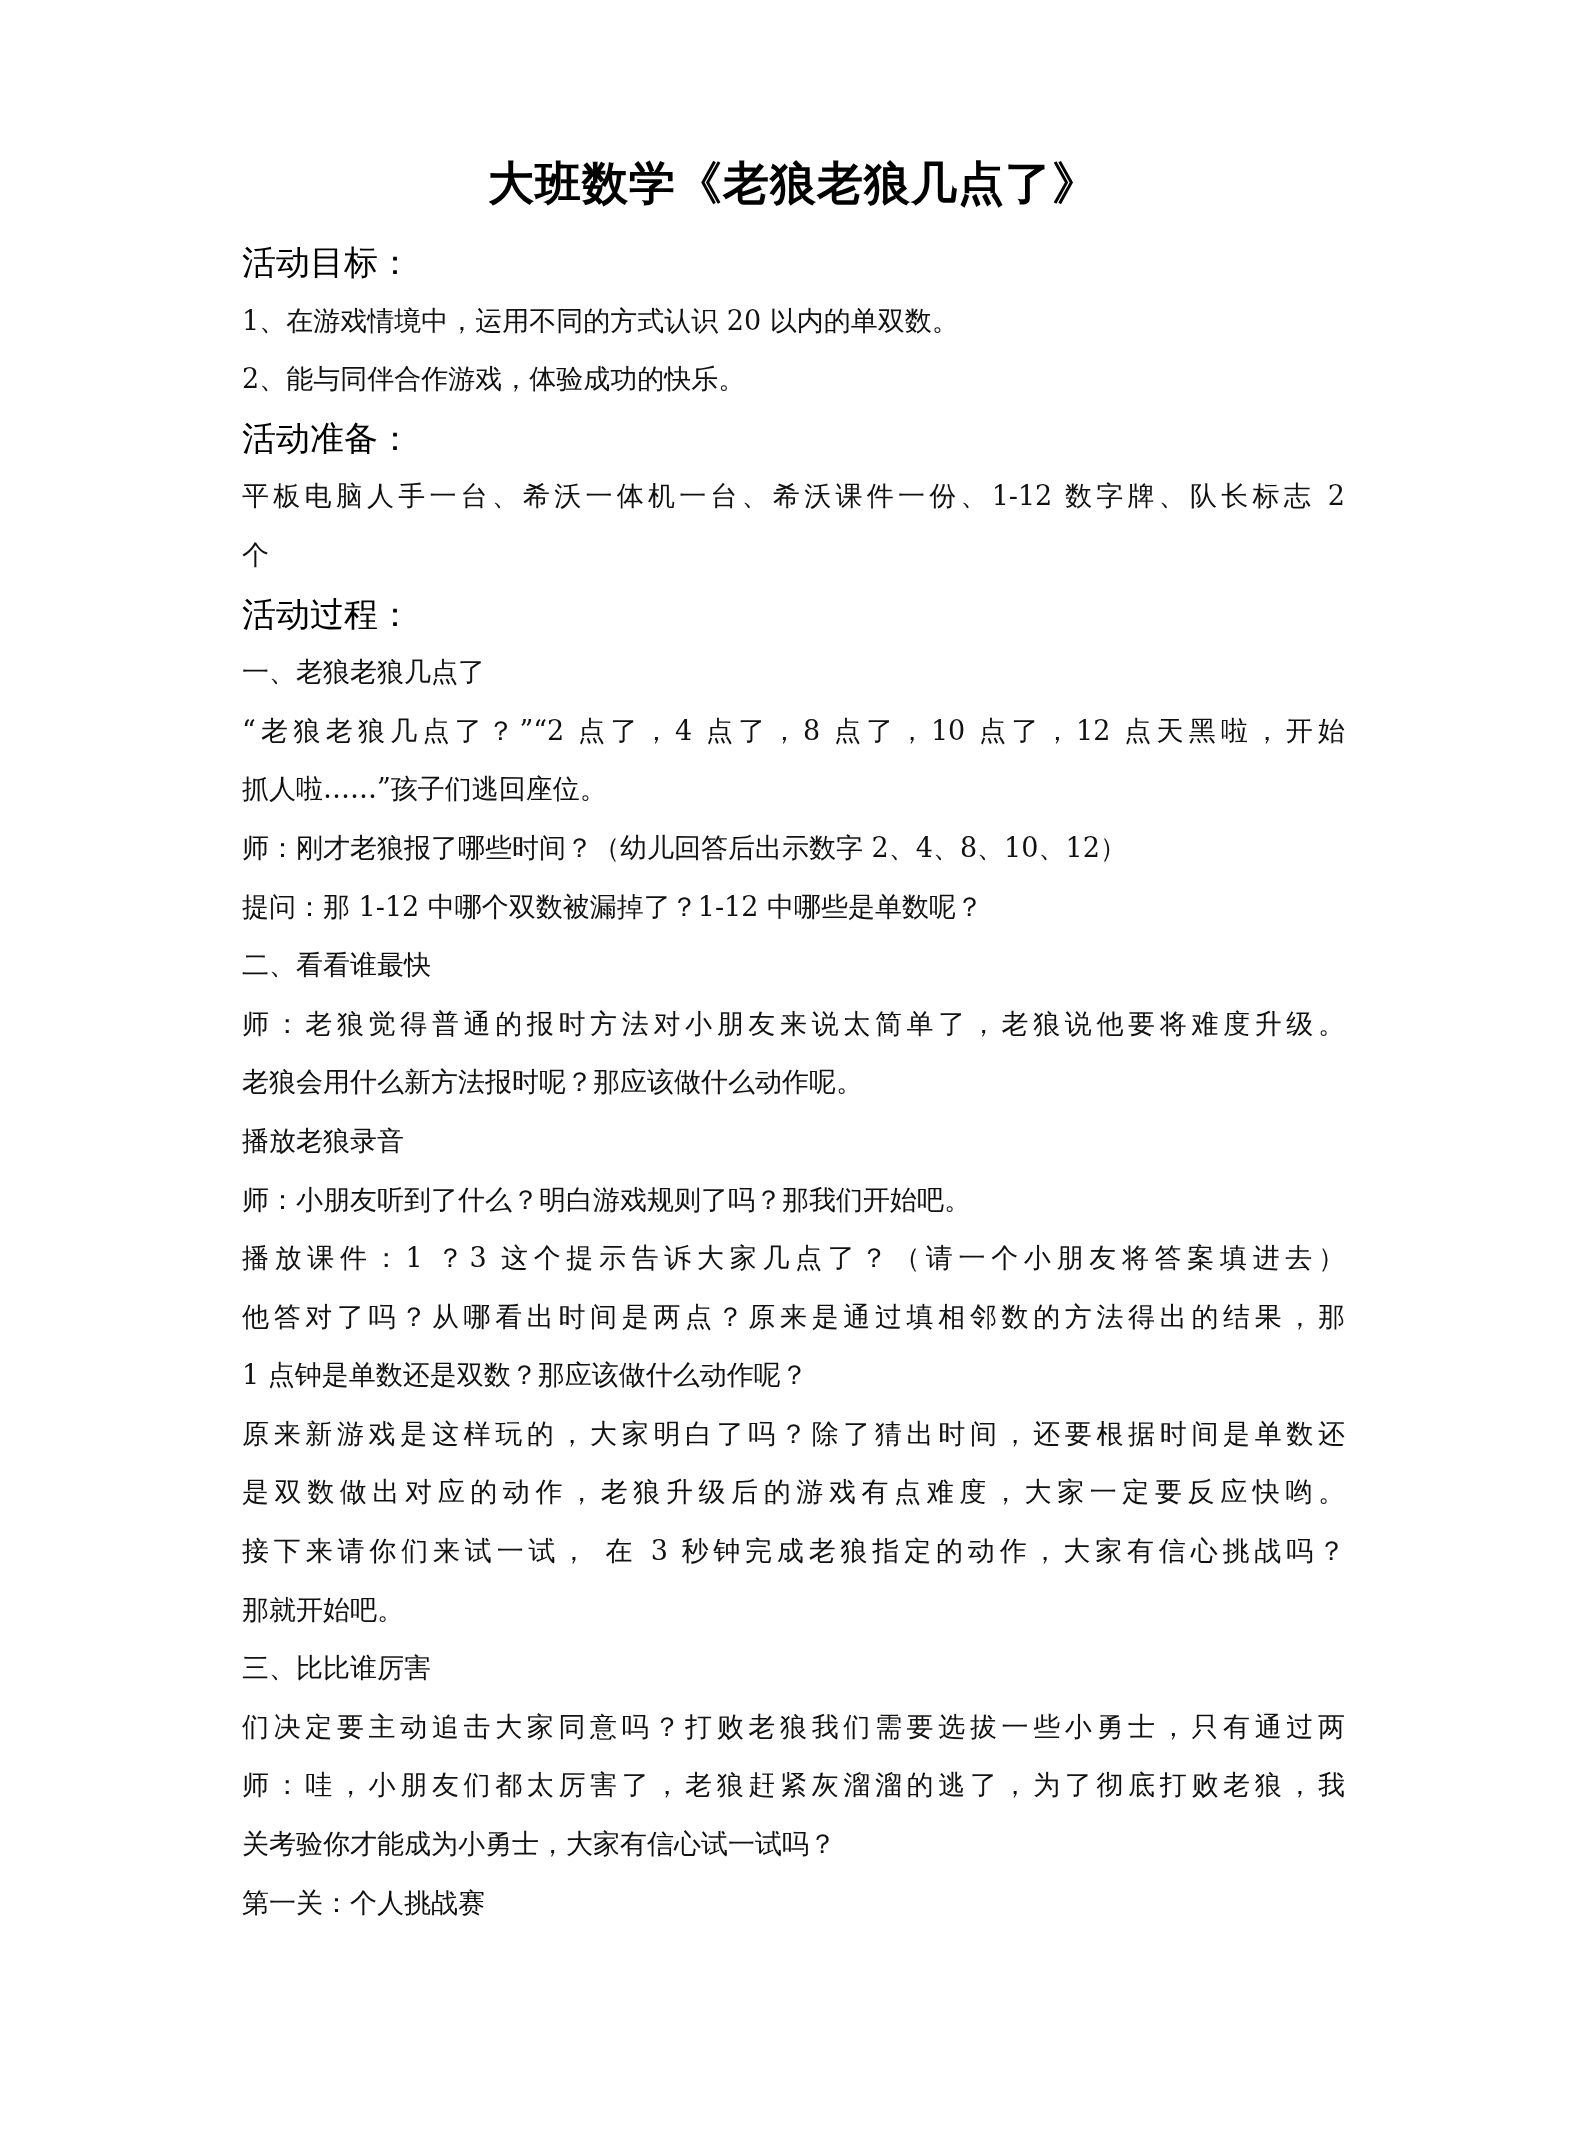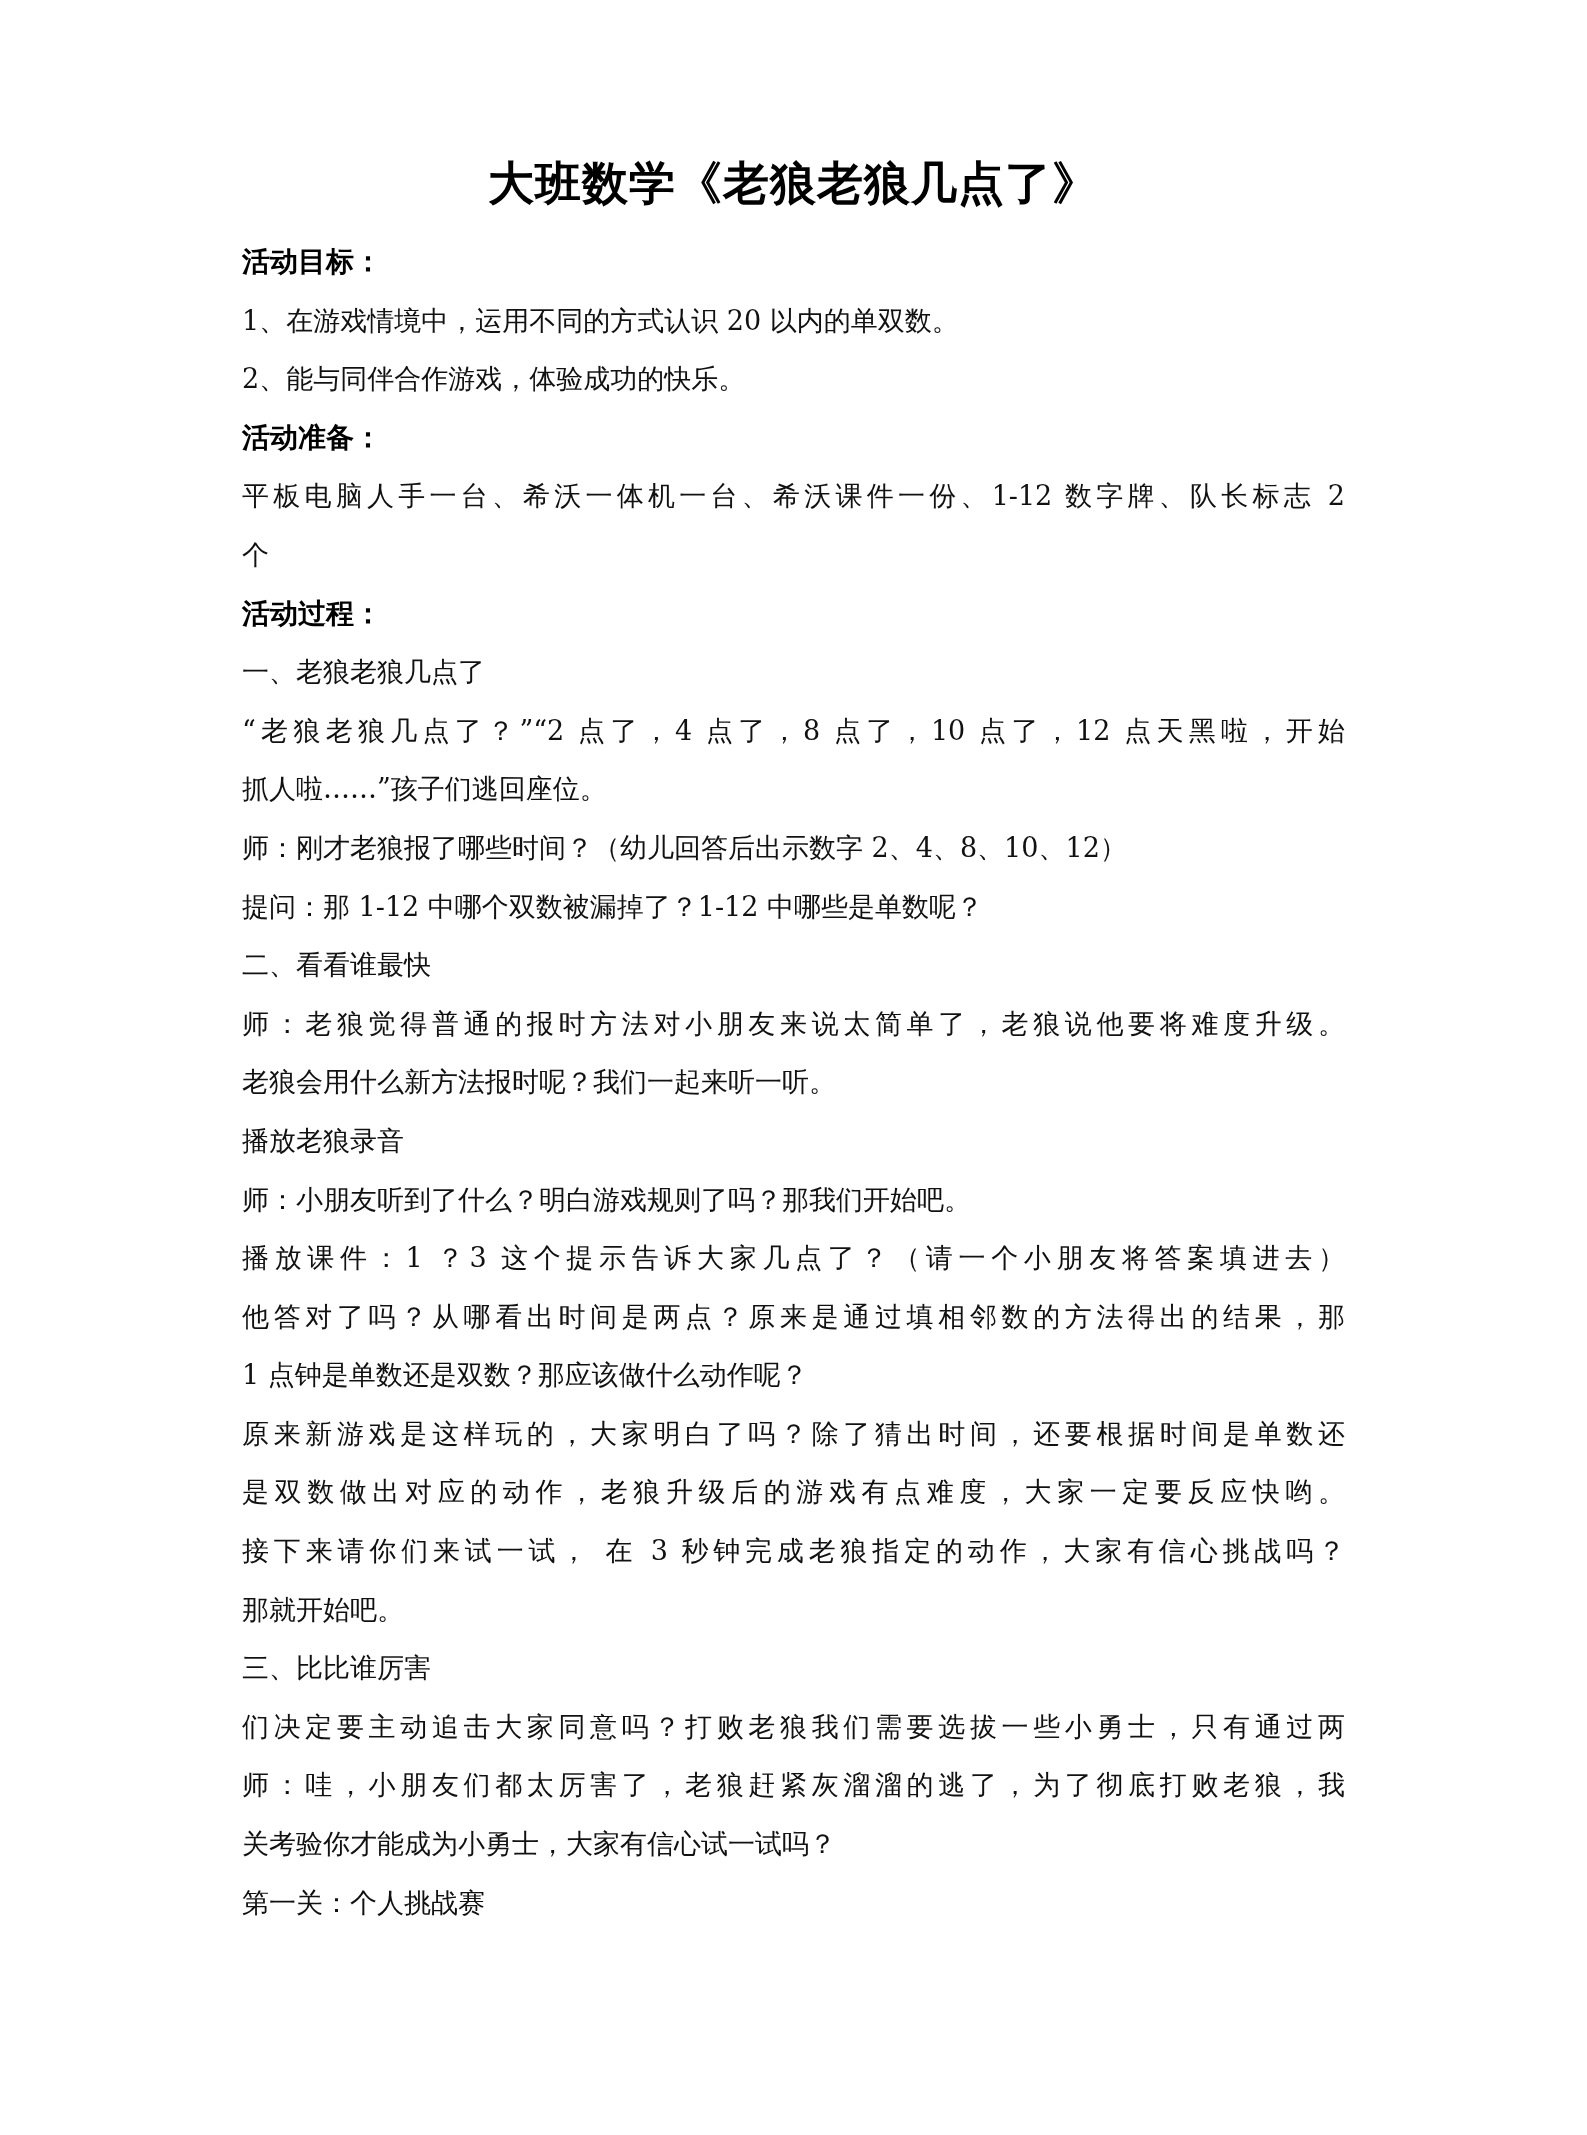--- a/index.html
+++ b/index.html
@@ -50,22 +50,22 @@
     font-size: 27px;
     white-space: nowrap;
     overflow: visible;
   }
   .line.full {
     text-align: justify;
     text-align-last: justify;
   }
   .heading {
     font-family: "DejaVu Sans", "Liberation Sans", sans-serif;
-    font-weight: bold;
-    font-size: 28px;
+    font-weight: normal;
+    font-size: 34px;
     color: #000000;
   }
 </style>
 </head>
 <body>
 
 <div class="page">
 
   <h1 class="title">大班数学《老狼老狼几点了》</h1>
 
@@ -80,21 +80,21 @@
     <div class="line">个</div>
 
     <div class="line heading">活动过程：</div>
     <div class="line">一、老狼老狼几点了</div>
     <div class="line full">“老狼老狼几点了？”“2 点了，4 点了，8 点了，10 点了，12 点天黑啦，开始</div>
     <div class="line">抓人啦……”孩子们逃回座位。</div>
     <div class="line">师：刚才老狼报了哪些时间？（幼儿回答后出示数字 2、4、8、10、12）</div>
     <div class="line">提问：那 1-12 中哪个双数被漏掉了？1-12 中哪些是单数呢？</div>
     <div class="line">二、看看谁最快</div>
     <div class="line full">师：老狼觉得普通的报时方法对小朋友来说太简单了，老狼说他要将难度升级。</div>
-    <div class="line">老狼会用什么新方法报时呢？我们一起来听一听。</div>
+    <div class="line">老狼会用什么新方法报时呢？那应该做什么动作呢。</div>
     <div class="line">播放老狼录音</div>
     <div class="line">师：小朋友听到了什么？明白游戏规则了吗？那我们开始吧。</div>
     <div class="line full">播放课件：1 ？3   这个提示告诉大家几点了？（请一个小朋友将答案填进去）</div>
     <div class="line full">他答对了吗？从哪看出时间是两点？原来是通过填相邻数的方法得出的结果，那</div>
     <div class="line">1 点钟是单数还是双数？那应该做什么动作呢？</div>
     <div class="line full">原来新游戏是这样玩的，大家明白了吗？除了猜出时间，还要根据时间是单数还</div>
     <div class="line full">是双数做出对应的动作，老狼升级后的游戏有点难度，大家一定要反应快哟。</div>
     <div class="line full">接下来请你们来试一试，  在 3 秒钟完成老狼指定的动作，大家有信心挑战吗？</div>
     <div class="line">那就开始吧。</div>
     <div class="line">三、比比谁厉害</div>

